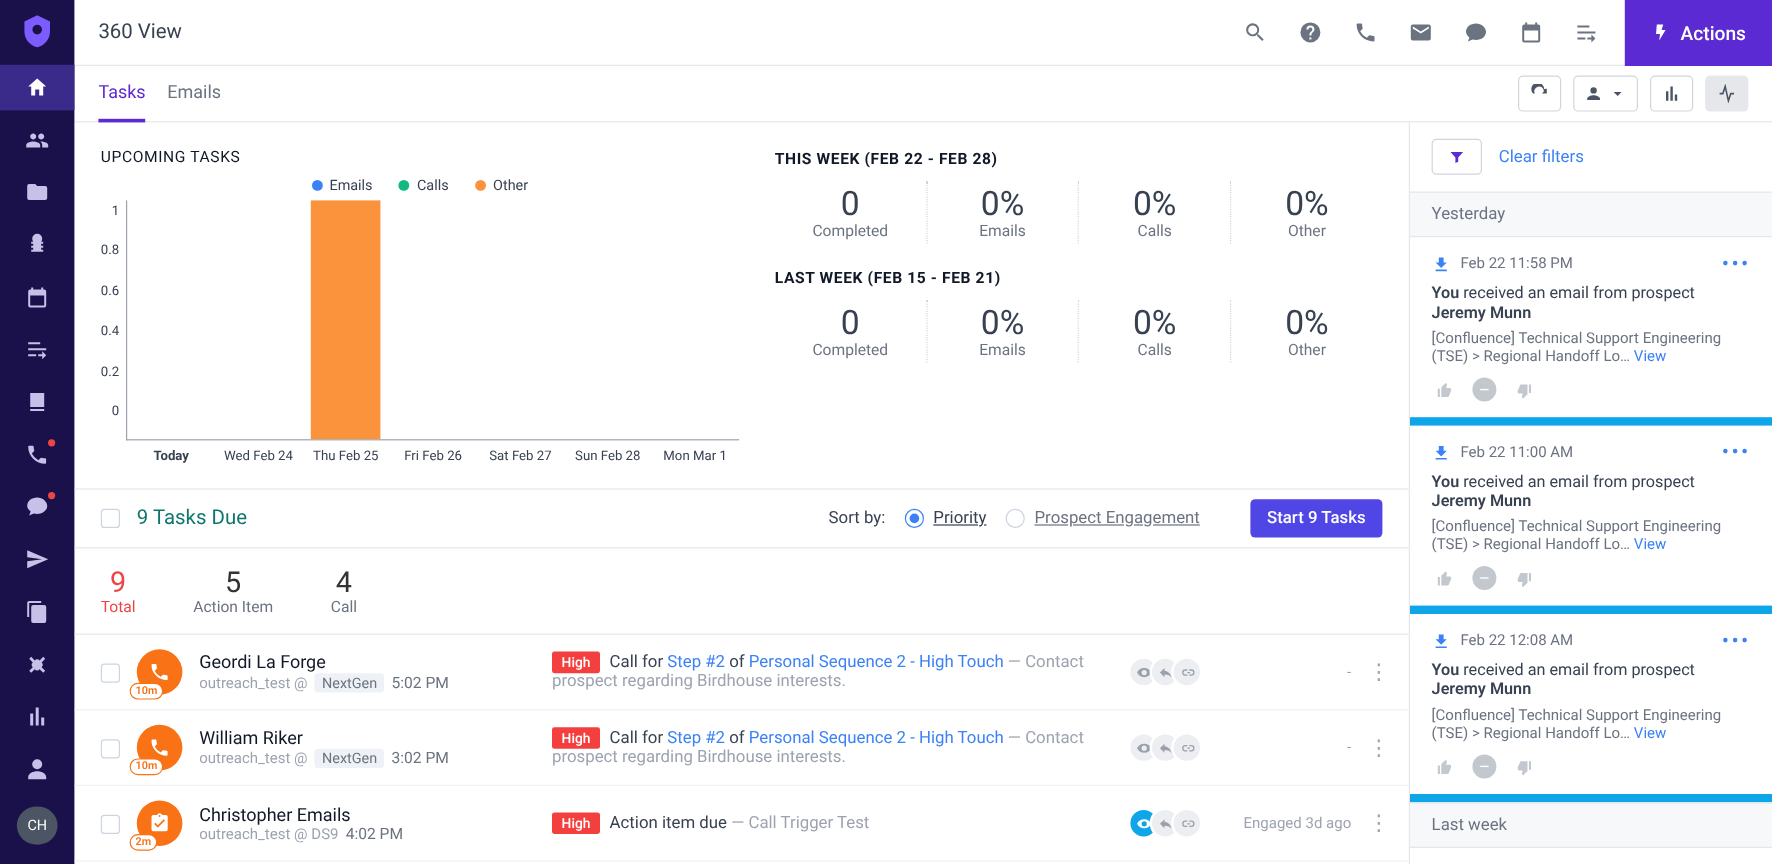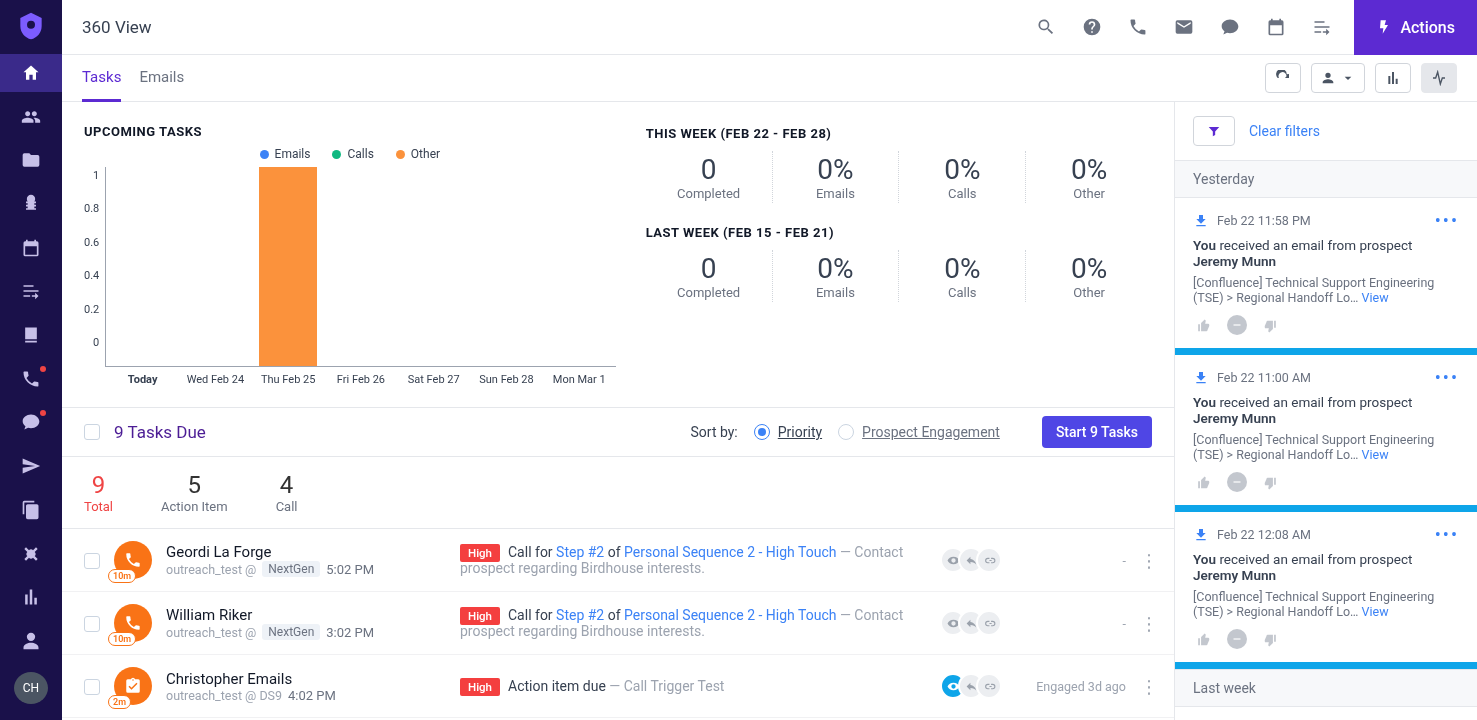--- a/index.html
+++ b/index.html
@@ -47,42 +47,42 @@
   .tabsbar .mini svg { width:16px; height:16px; fill:#4b5563; }
   .tabsbar .minis { display:flex; gap:10px; }
   
   .body { flex:1; display:flex; min-height:0; }
   .center { flex:1; overflow:auto; border-right:1px solid var(--border); position:relative;}
   .center::-webkit-scrollbar{width:10px;} .center::-webkit-scrollbar-thumb{background:#d1d5db;border-radius:5px;}
   .right { width:302px; overflow:auto; }
   
   .summary { display:flex; padding:22px 22px 10px 22px; gap:30px; }
   .chartbox { flex:1.05; }
-  .chartbox h4 { font-size:13px; letter-spacing:.5px; color:#111827; font-weight:700; margin-bottom:8px; }
+  .chartbox h4 { font-size:13px; letter-spacing:.5px; color:#111827; font-weight:400; margin-bottom:8px; }
   .legend { display:flex; justify-content:center; gap:22px; font-size:12px; color:#374151; margin-bottom:6px;}
   .legend span { display:flex; align-items:center; gap:6px;}
   .legend i { width:9px; height:9px; border-radius:50%; display:inline-block;}
   .chart { display:flex; height:200px; }
   .yaxis { display:flex; flex-direction:column; justify-content:space-between; align-items:flex-end; font-size:11px; color:#374151; padding:2px 6px 18px 0;}
   .plot { flex:1; display:flex; border-left:1px solid #9ca3af; border-bottom:1px solid #9ca3af; }
   .col { flex:1; display:flex; align-items:flex-end; justify-content:center; position:relative;}
   .col .bar { width:80%; background:var(--orange); }
   .col .xl { position:absolute; bottom:-20px; font-size:11px; color:#374151; white-space:nowrap; text-align:center;}
   .col.today .xl { font-weight:700; }
   .weeks { flex:1; display:flex; flex-direction:column; gap:22px; padding-top:2px;}
   .weeks h4 { font-size:13px; letter-spacing:.5px; color:#111827; font-weight:700; margin-bottom:10px;}
   .metrics { display:flex; }
   .metric { flex:1; text-align:center; border-right:1px dotted #d1d5db; padding:2px 4px;}
   .metric:last-child{border-right:none;}
   .metric .big { font-size:28px; color:#374151; font-weight:400;}
   .metric .lbl { font-size:13px; color:var(--muted);}
   
   .duebar { height:50px; border-top:1px solid var(--border); border-bottom:1px solid var(--border); display:flex; align-items:center; padding:0 22px; gap:14px; margin-top:30px;}
   .chk { width:16px; height:16px; border:1.5px solid #cbd5e1; border-radius:3px; cursor:pointer; flex-shrink:0;}
-  .duebar .label { font-size:17px; color:#4c1d95;}
+  .duebar .label { font-size:17px; color:#0f766e;}
   .duebar .spacer{flex:1;}
   .sortby { display:flex; align-items:center; gap:16px; font-size:14px; color:#374151;}
   .radio { display:flex; align-items:center; gap:8px; cursor:pointer; color:var(--muted);text-decoration:underline;}
   .radio .r { width:16px; height:16px; border:1.5px solid #cbd5e1; border-radius:50%; display:flex; align-items:center; justify-content:center;}
   .radio.sel { color:#374151;}
   .radio.sel .r { border-color:var(--blue);}
   .radio.sel .r::after { content:""; width:8px; height:8px; background:var(--blue); border-radius:50%;}
   .startbtn { background:var(--acc2); color:#fff; font-size:14px; font-weight:500; padding:8px 14px; border-radius:4px; cursor:pointer;}
   
   .counts { display:flex; gap:48px; padding:14px 22px; border-bottom:1px solid var(--border);}

